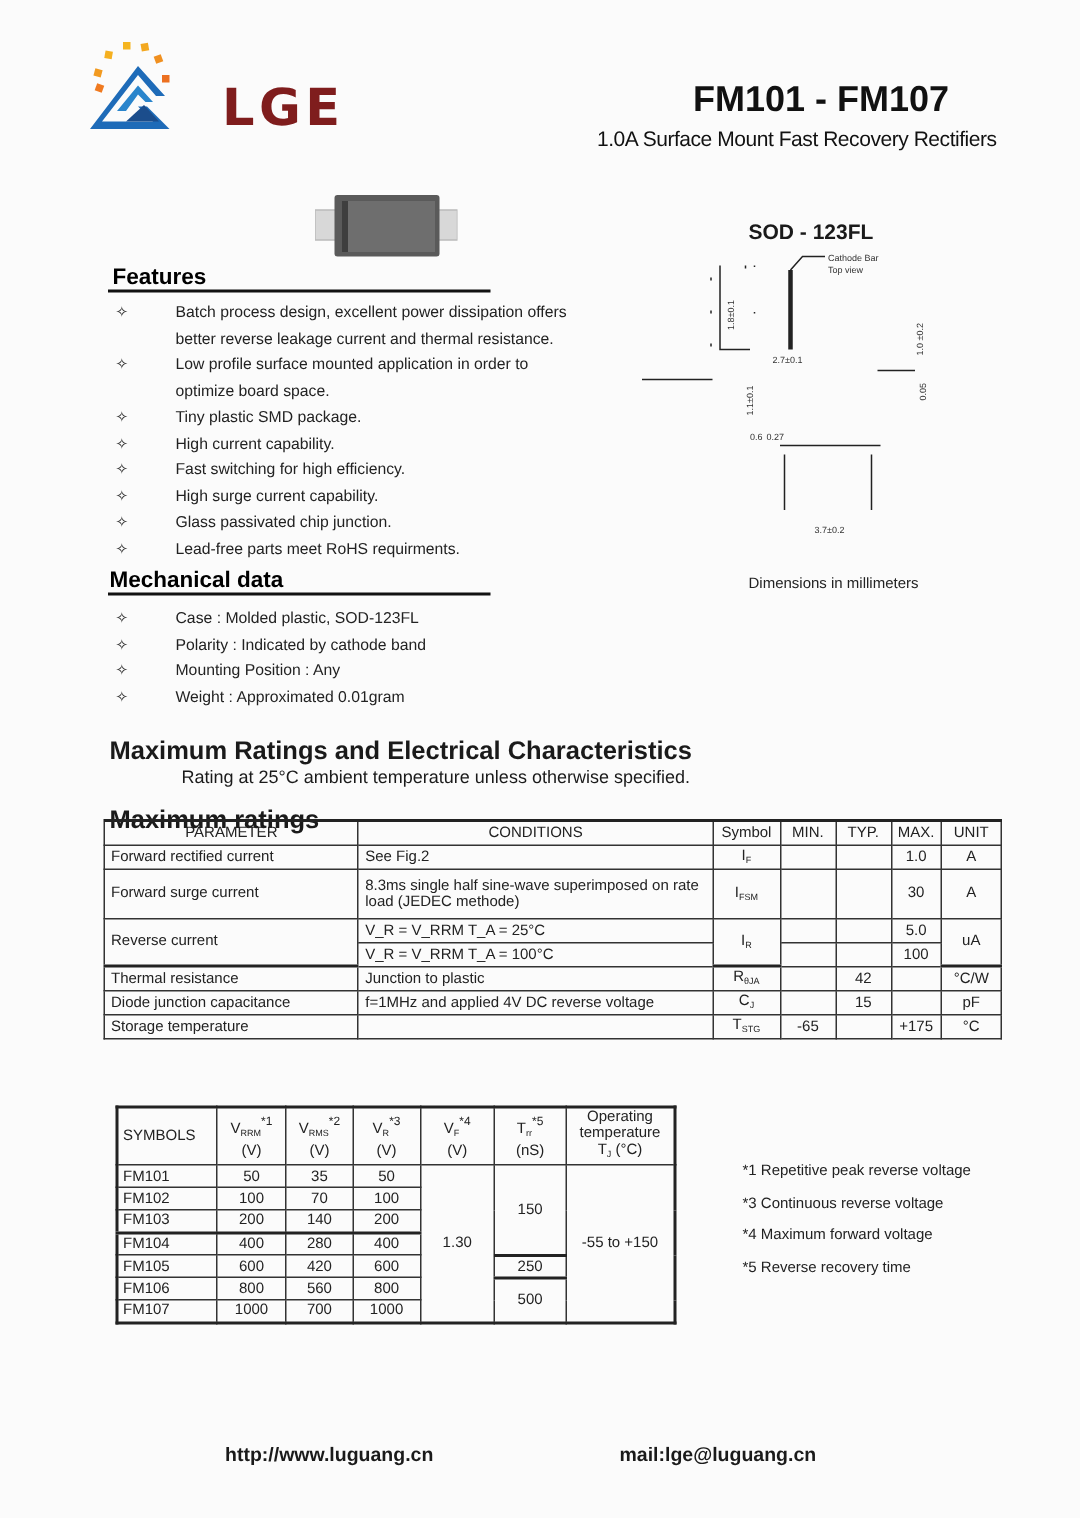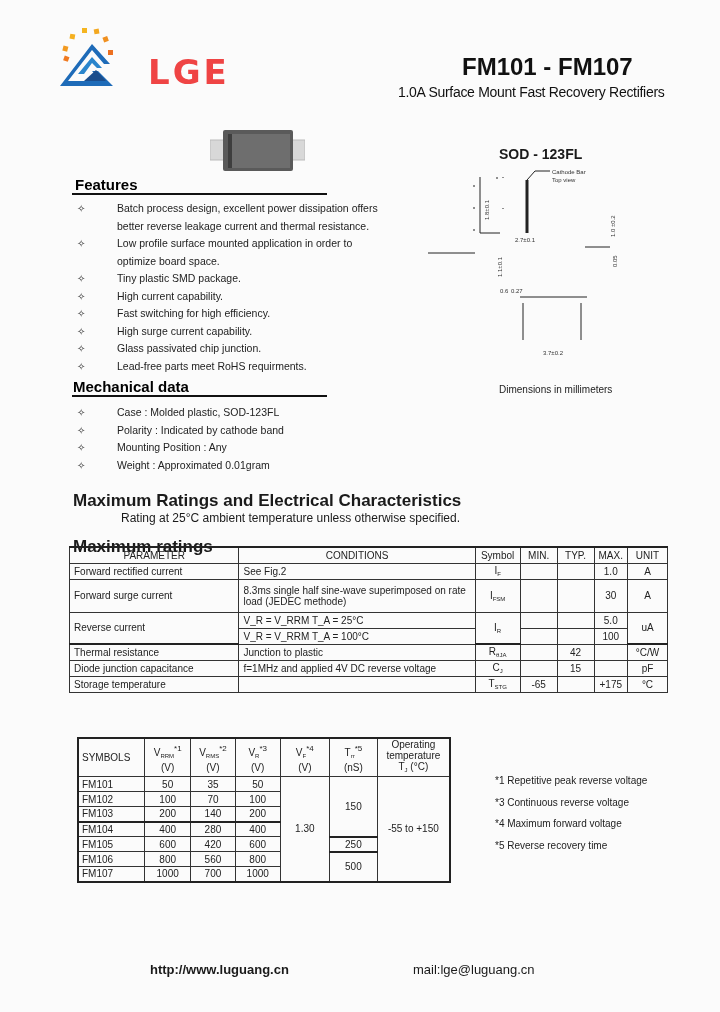--- a/index.html
+++ b/index.html
@@ -1,20 +1,20 @@
 <!DOCTYPE html>
 <html><head>
 <meta charset="utf-8">
 <style>
   * { box-sizing: border-box; margin: 0; padding: 0; }
   html, body { width: 720px; height: 1012px; background: #fbfbfb; }
   body { position: relative; font-family: "Liberation Sans", sans-serif; color: #1a1a1a; overflow: hidden; }
   .abs { position: absolute; }
   .logo { left: 58px; top: 24px; width: 180px; height: 70px; }
-  .logo-text { left: 148px; top: 52px; font-size: 34px; font-weight: bold; color: #ef4444; letter-spacing: 3px; font-family: "DejaVu Sans", sans-serif; }
+  .logo-text { left: 148px; top: 52px; font-size: 34px; font-weight: bold; color: #7f1d1d; letter-spacing: 3px; font-family: "DejaVu Sans", sans-serif; }
   .part-title { left: 462px; top: 53px; font-size: 24px; font-weight: bold; color: #111; }
   .part-subtitle { left: 398px; top: 84px; font-size: 14px; color: #111; letter-spacing: -0.3px; }
   .chip { left: 210px; top: 128px; width: 95px; height: 45px; }
   .sec-h { font-size: 15px; font-weight: bold; color: #000000; }
   .sec-line { height: 2px; background: #111; }
   .bullets { list-style: none; font-size: 10.5px; color: #222; }
   .bullets li { position: relative; padding-left: 44px; line-height: 17.5px; }
   .bullets li .mk { position: absolute; left: 4px; top: 0; font-size: 10px; color: #333; }
   .pkg-title { left: 499px; top: 146px; font-size: 14px; font-weight: bold; }
   .dim-caption { left: 499px; top: 384px; font-size: 10px; color: #222; }
@@ -27,21 +27,21 @@
   .c { text-align: center; }
   .thick-b td { border-bottom: 2px solid #222; }
   table.st { position: absolute; left: 77px; top: 737px; width: 374px; border-collapse: collapse; font-size: 10px; color: #222; border: 2px solid #222; }
   table.st td, table.st th { border: 1px solid #333; padding: 0 3px; font-weight: normal; height: 15px; }
   table.st th { height: 38px; text-align: center; line-height: 11px; }
   sub { font-size: 6px; vertical-align: -2px; }
   sup { font-size: 8px; vertical-align: 5px; }
   .notes { left: 495px; top: 770px; font-size: 10px; color: #222; list-style: none; }
   .notes li { line-height: 21.5px; }
   .footer-l { left: 150px; top: 962px; font-size: 13px; font-weight: bold; }
-  .footer-r { left: 413px; top: 962px; font-size: 13px; font-weight: normal; }
+  .footer-r { left: 413px; top: 962px; font-size: 13px; font-weight: bold; }
   .drawing { left: 425px; top: 165px; width: 200px; height: 210px; }
   .tiny { font-size: 6px; fill: #333; font-family: "Liberation Sans", sans-serif; }
 </style>
 </head>
 <body>
 
 <div class="abs logo">
   <svg width="90" height="70" viewBox="0 0 90 70">
     <rect x="6" y="32" width="5" height="5" fill="#f07a20" transform="rotate(20 8 34)"></rect>
     <rect x="5" y="22" width="5" height="5" fill="#f29a20" transform="rotate(15 7 24)"></rect>

